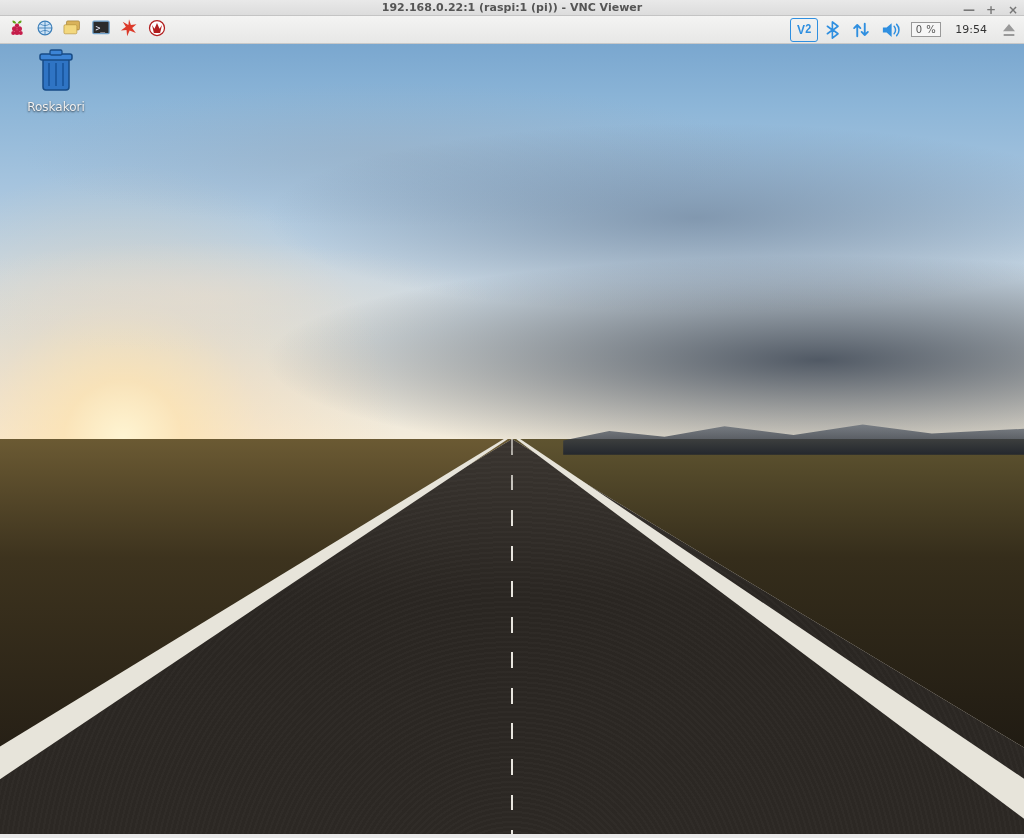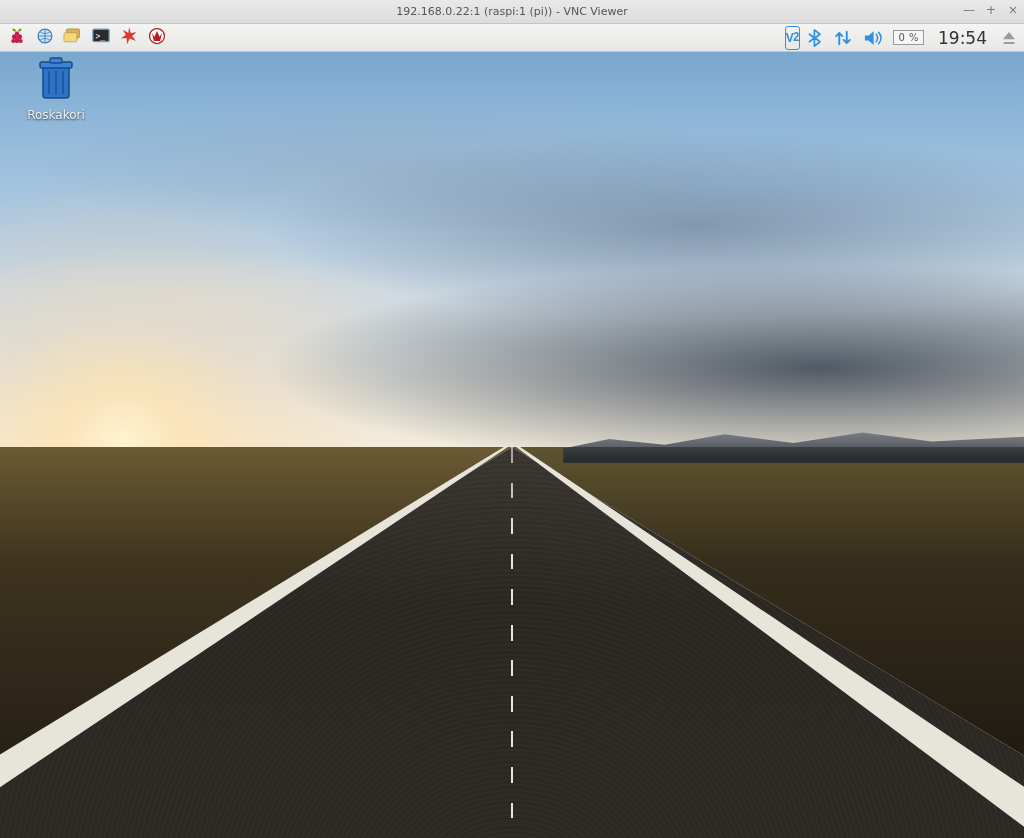--- a/index.html
+++ b/index.html
@@ -1,45 +1,45 @@
 <!DOCTYPE html>
 <html><head>
 <meta charset="utf-8">
 <style>
   * { box-sizing: border-box; margin: 0; padding: 0; }
   html, body { width: 1024px; height: 838px; overflow: hidden; font-family: "DejaVu Sans", Arial, sans-serif; font-size: 12px; background: #e8e8e8; }
 
   
   .titlebar {
-    height: 24px;
+    height: 16px;
     background: linear-gradient(#e9e9e9, #dcdcdc);
     border-bottom: 1px solid #c4c4c4;
     display: flex; align-items: center; justify-content: center;
     position: relative;
-    color: #555; font-weight: normal; font-size: 11px;
+    color: #555; font-weight: bold; font-size: 11px;
   }
   .title-caption { pointer-events: none; }
   .win-controls { position: absolute; right: 4px; top: 0; height: 20px; display: flex; align-items: center; gap: 8px; }
   .win-btn { width: 14px; height: 14px; display: flex; align-items: center; justify-content: center; color: #777; cursor: pointer; font-size: 12px; line-height: 1; }
 
   
   .panel {
     height: 28px;
     background: linear-gradient(#f4f4f3, #e7e7e6);
     border-bottom: 1px solid #c8c8c8;
     display: flex; align-items: center;
     padding: 0 4px;
   }
   .panel-left { display: flex; align-items: center; gap: 2px; }
   .panel-right { margin-left: auto; display: flex; align-items: center; gap: 4px; }
   .launcher { width: 26px; height: 24px; display: flex; align-items: center; justify-content: center; cursor: pointer; border-radius: 3px; }
   .tray-item { height: 24px; display: flex; align-items: center; justify-content: center; padding: 0 3px; cursor: pointer; border-radius: 3px; }
   .tray-item svg { display:block; }
   .cpu-box { border: 1px solid #999; background:#f6f6f6; font-size:10px; color:#555; padding:1px 4px; min-width:30px; text-align:right; letter-spacing:.5px; }
-  .clock { color:#333; font-size:17px; padding: 0 4px; }
+  .clock { color:#333; font-size:11px; padding: 0 4px; }
 
   
   .desktop {
     position: relative;
     width: 1024px; height: 790px; 
     overflow: hidden;
     background:
       
       radial-gradient(circle at 12% 50%, rgba(255,245,210,0.95) 0%, rgba(255,225,170,0.7) 6%, rgba(255,210,150,0.25) 14%, rgba(0,0,0,0) 28%),
       
@@ -169,21 +169,21 @@
       <span>
         <svg width="20" height="20" viewBox="0 0 32 32">
             <circle cx="16" cy="16" r="12" fill="#fff" stroke="#b21f1f" stroke-width="2"></circle>
             <path d="M8 11l4 6 4-9 4 9 4-6-3 13H11z" fill="#b21f1f"></path>
           </svg>
       </span>
     </div>
   </div>
 
   <div class="panel-right">
-    <div class="tray-item" style="border:1.5px solid #2f8fe0;border-radius:3px;padding:1px 0 0;">
+    <div class="tray-item" style="border:1.5px solid #2f8fe0;border-radius:3px;padding:1px 6px 0;">
       <span style="color:#2f8fe0;font-weight:700;font-size:12px;font-family:Arial;letter-spacing:-.5px;">V<span style="display:inline-block;transform:translateY(-1px) scaleX(.9);">2</span></span>
     </div>
 
     <div class="tray-item">
       <span>
         <svg width="16" height="20" viewBox="0 0 24 32">
             <path d="M11 3v26l9-7-8-6 8-6-9-7zM3 10l8 6-8 6" fill="none" stroke="#2f8fe0" stroke-width="2.6" stroke-linejoin="round" stroke-linecap="round"></path>
           </svg>
       </span>
     </div>

